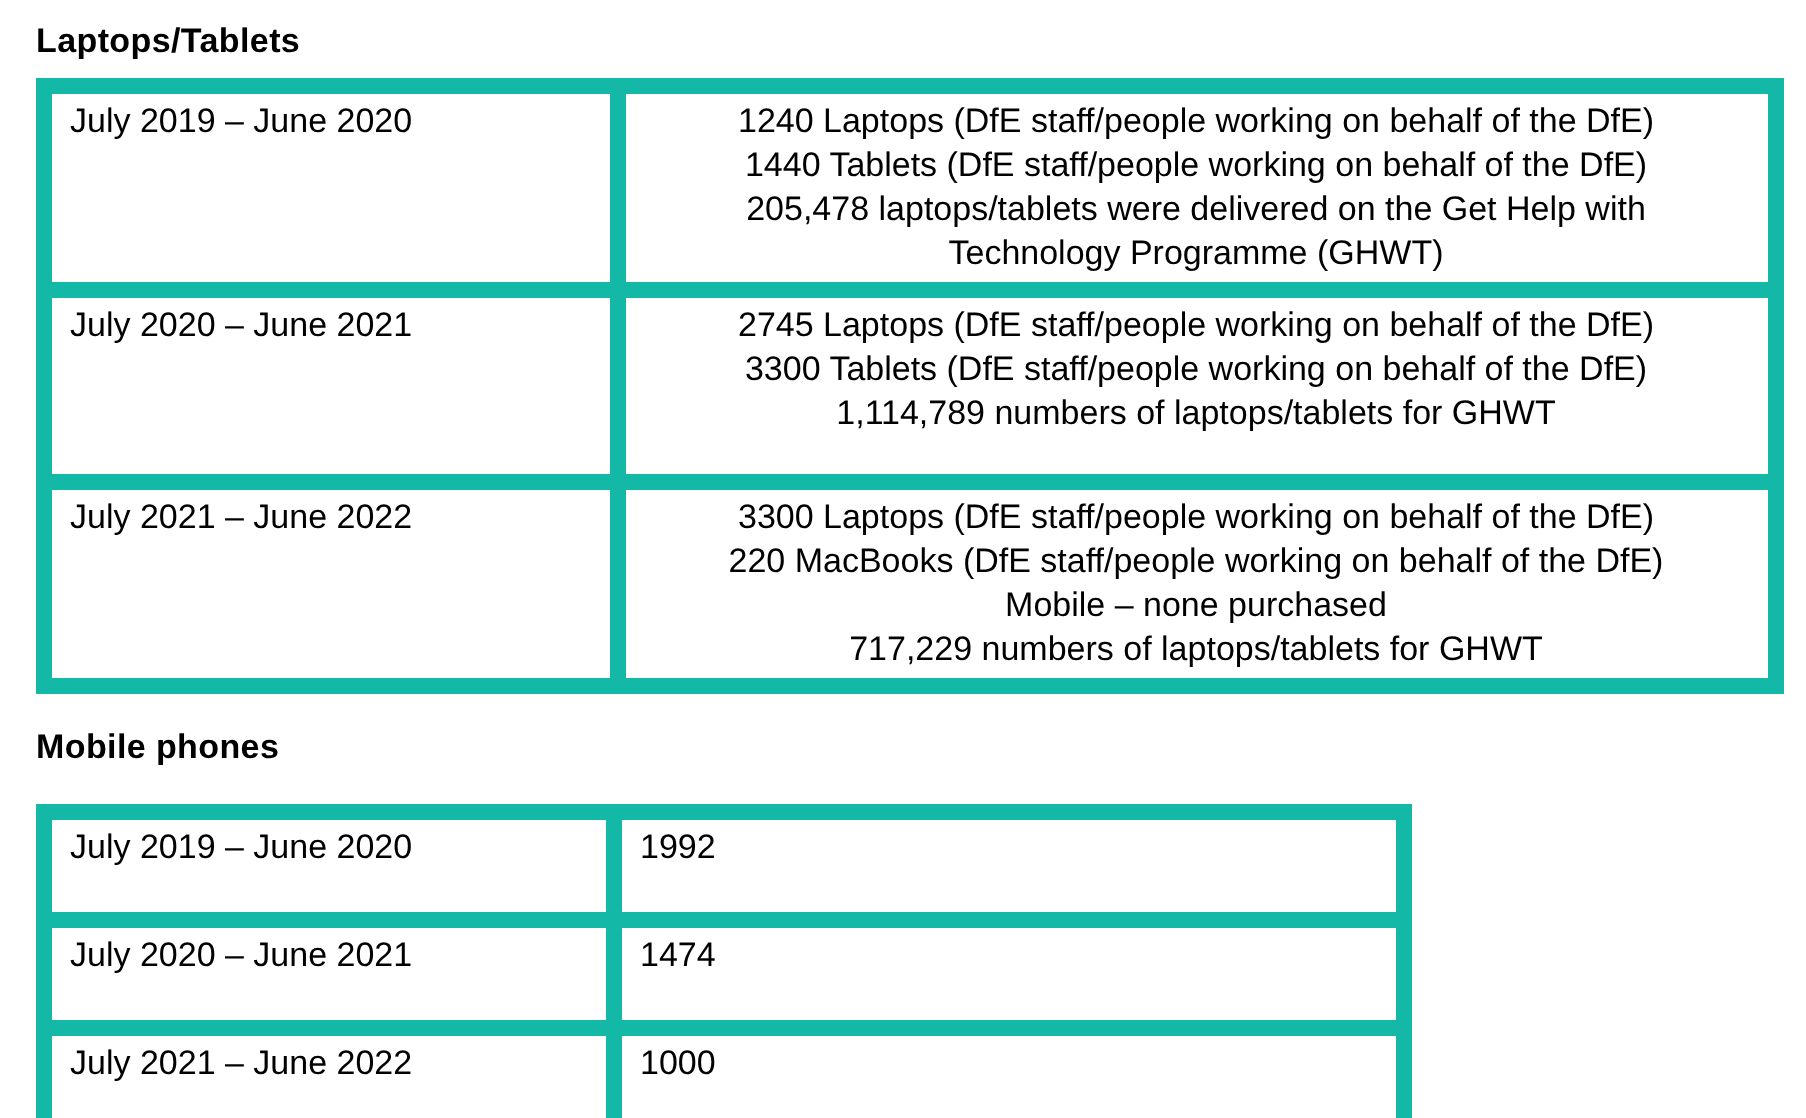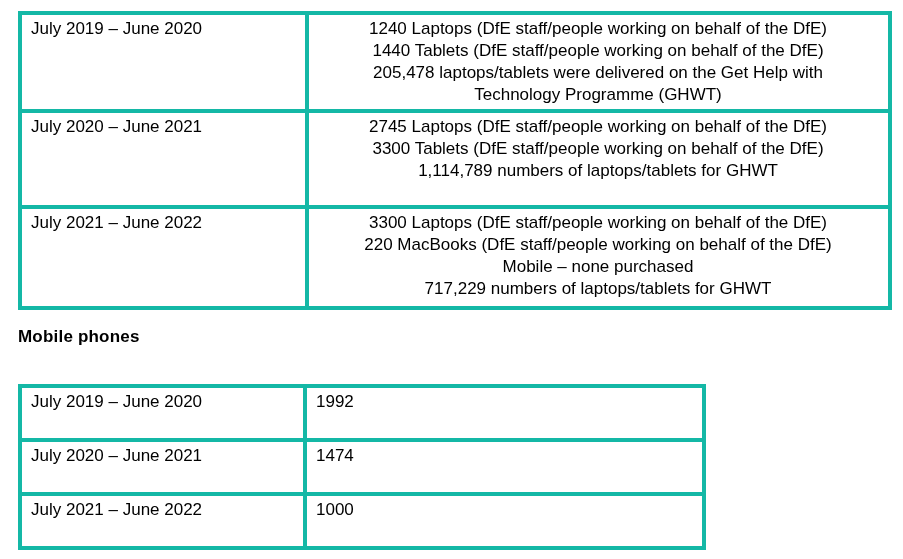--- a/index.html
+++ b/index.html
@@ -21,42 +21,43 @@
     font-weight: bold;
     line-height: 20px;
     margin: 0 0 8px 0;
     letter-spacing: 0.2px;
   }
   table {
     border-collapse: collapse;
     table-layout: fixed;
   }
   td {
-    border: 4px solid #14b8a6;
+    border: 8px solid #14b8a6;
     vertical-align: top;
     padding: 3px 10px 3px 9px;
     font-size: 17px;
     line-height: 22px;
   }
   .tbl-laptops { width: 874px; }
   .tbl-laptops col.c1 { width: 287px; }
   .tbl-laptops tr.r0 td { height: 93px; }
   .tbl-laptops tr.r1 td { height: 96px; }
   .tbl-laptops tr.r2 td { height: 101px; }
   .tbl-mobile { width: 688px; }
   .tbl-mobile col.c1 { width: 285px; }
   .tbl-mobile td { height: 54px; }
-  .heading-mobile { margin-top: 17px; margin-bottom: 37px; }
+  .heading-mobile { margin-top: 17px; margin-bottom: 18px; }
   .detail-line { white-space: nowrap; text-align: center; }
 </style>
 </head>
 <body>
 
 <div class="page">
 
+  <div class="section-heading">Laptops/Tablets</div>
 
   <table class="tbl-laptops">
     <colgroup>
         <col class="c1">
         <col class="c2">
       </colgroup>
     <tbody>
       <tr class="r0">
         <td>July 2019 – June 2020</td>
         <td>

